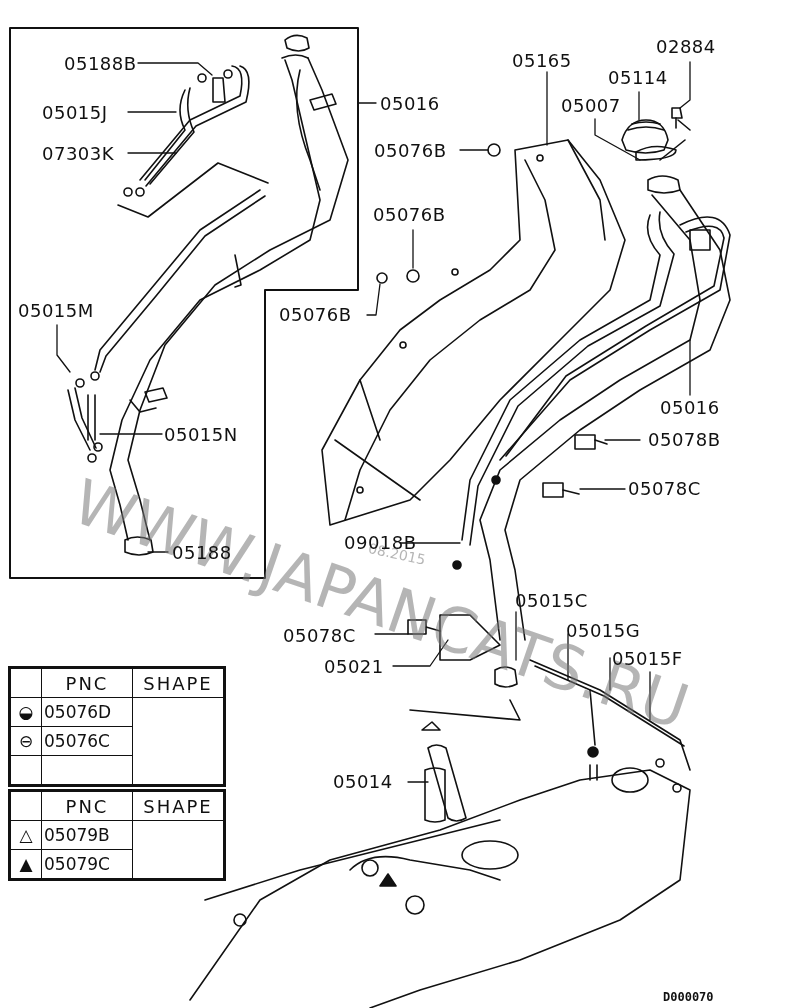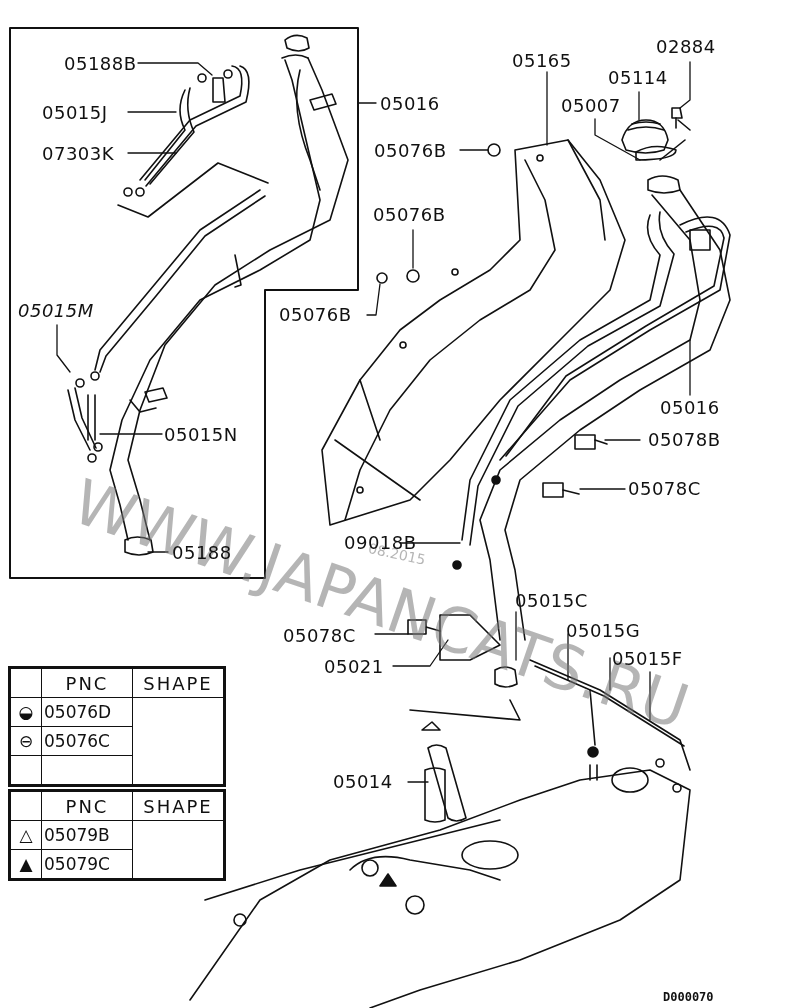--- a/index.html
+++ b/index.html
@@ -184,21 +184,21 @@
   </g>
 </svg>
 
 <div class="wm" style="left:88px;top:465px;">WWW.JAPANCATS.RU</div>
 <div class="wmdate" style="left:368px;top:546px;">08.2015</div>
 
 <div class="lbl" style="left:64px;top:55px;">05188B</div>
 <div class="lbl" style="left:42px;top:104px;text-align:right;">05015J</div>
 <div class="lbl" style="left:42px;top:145px;">07303K</div>
 <div class="lbl" style="left:380px;top:95px;">05016</div>
-<div class="lbl" style="left:18px;top:302px;font-style:italic;">05015M</div>
+<div class="lbl" style="left:18px;top:302px;">05015M</div>
 <div class="lbl" style="left:164px;top:426px;">05015N</div>
 <div class="lbl" style="left:172px;top:544px;">05188</div>
 
 <div class="lbl" style="left:512px;top:52px;">05165</div>
 <div class="lbl" style="left:656px;top:38px;">02884</div>
 <div class="lbl" style="left:608px;top:69px;">05114</div>
 <div class="lbl" style="left:561px;top:97px;">05007</div>
 <div class="lbl" style="left:374px;top:142px;">05076B</div>
 <div class="lbl" style="left:373px;top:206px;">05076B</div>
 <div class="lbl" style="left:279px;top:306px;">05076B</div>

